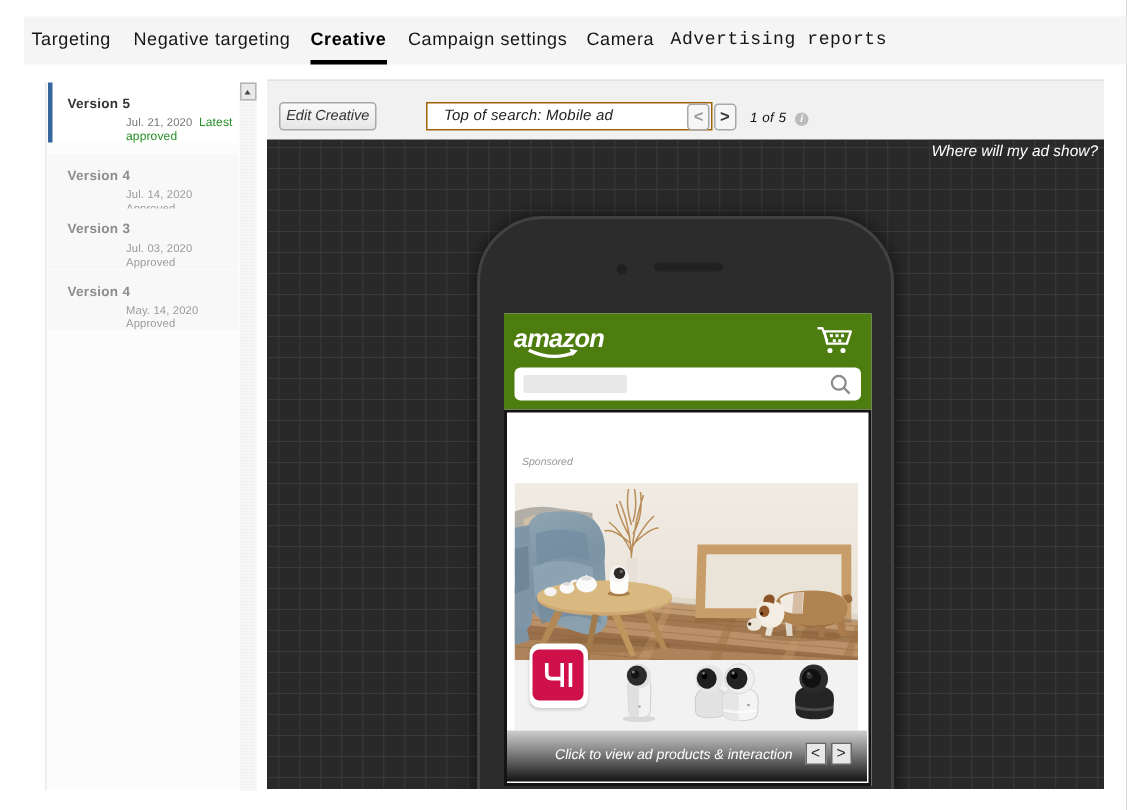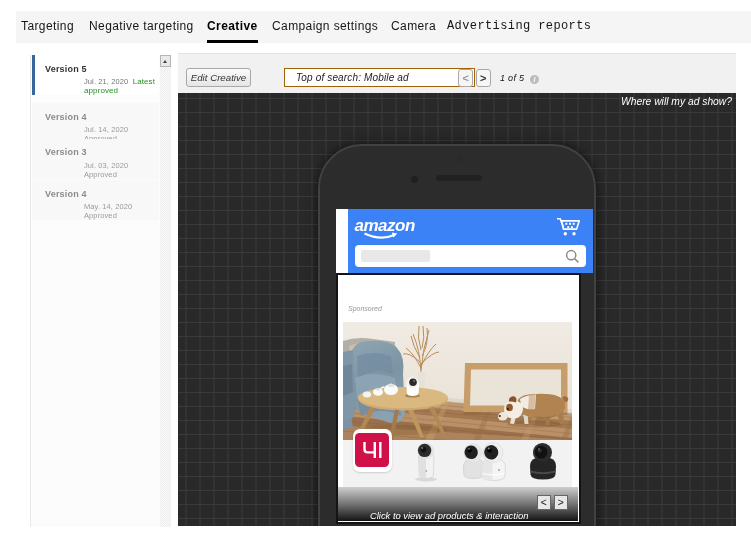--- a/index.html
+++ b/index.html
@@ -47,32 +47,32 @@
 .wwm { position:absolute; top:3px; right:4px; font-size:10.3px; color:#fff; }
 
 
 .phone { position:absolute; left:140px; top:50.5px; width:278px; height:422px; background:#2c2c2c; border:2px solid #424242; border-radius:44px 44px 0 0; box-shadow:0 0 12px rgba(0,0,0,0.6); }
 .cam { position:absolute; left:91px; top:30px; width:7px; height:7px; border-radius:50%; background:#202020; }
 .spk { position:absolute; left:116px; top:29.5px; width:46px; height:5.5px; border-radius:3.5px; background:#212121; }
 .fdot { position:absolute; left:137px; top:11px; width:5px; height:5px; border-radius:50%; background:#2a2a2a; }
 
 
 .screen { position:absolute; left:16px; top:63px; width:245px; height:315px; background:#fff; }
-.hdr { position:absolute; left:12px; top:0; width:245px; height:64px; background:#3b82f6; }
+.hdr { position:absolute; left:0; top:0; width:245px; height:64px; background:#4d7c0f; }
 .srch { position:absolute; left:7px; top:36.5px; width:231px; height:22px; background:#fff; border-radius:4px; }
 .ph { position:absolute; left:6px; top:5px; width:69px; height:12px; background:#e8e8e8; border-radius:2px; }
 .adbox { position:absolute; left:0; top:64px; width:245px; height:251px; background:#fff; border:2.5px solid #141414; }
 .adtitle { position:absolute; left:10px; top:13px; width:225px; font-size:9.3px; color:#222; }
 .sponsored { position:absolute; left:10px; top:30px; font-size:7px; color:#989898; }
 .photo { position:absolute; left:5px; top:47.5px; width:229px; height:118px; overflow:hidden; }
 .strip { position:absolute; left:5px; top:165.5px; width:229px; height:47px; background:#f2f2f2; }
 .yicard { position:absolute; left:9.5px; top:-11px; width:39px; height:42.5px; background:#fff; border-radius:7px; box-shadow:0 1px 2px rgba(0,0,0,0.15); }
 .yired { position:absolute; left:2.8px; top:4.2px; width:33.6px; height:33.6px; background:#d01049; border-radius:4.5px; }
 .bbar { position:absolute; left:0; top:212.5px; width:240px; height:33.5px; background:linear-gradient(#cecece,#7d7d7d 45%,#141414); }
-.bbar .txt { position:absolute; left:32px; top:10px; white-space:nowrap; font-size:9.4px; color:#fff;margin-top:13px; }
+.bbar .txt { position:absolute; left:32px; top:10px; white-space:nowrap; font-size:9.4px; color:#fff; }
 .bbtn { position:absolute; top:8px; width:14px; height:15px; background:#e8e8e8; border:1px solid #666; font-size:10.5px; color:#222; text-align:center; line-height:13.5px; }
 </style>
 </head>
 <body>
 <div id="page">
   <div class="tabs">
     <div class="tab" style="left:73px;">Negative targeting</div>
     <div class="tab" style="left:5px;">Targeting</div>
     <div class="tab sel" style="left:191px;">Creative</div>
     <div class="tab" style="left:256px;">Campaign settings</div>

